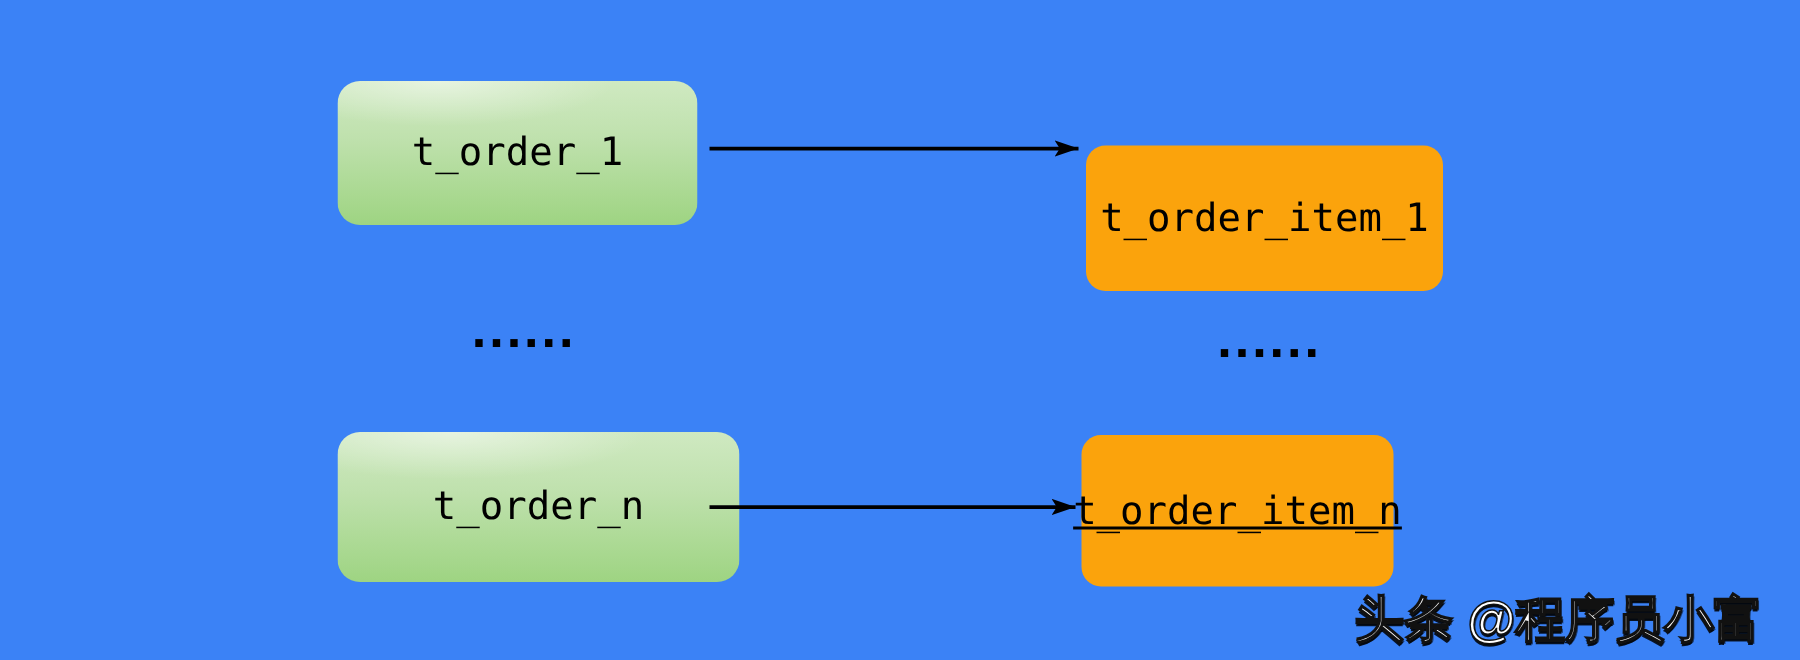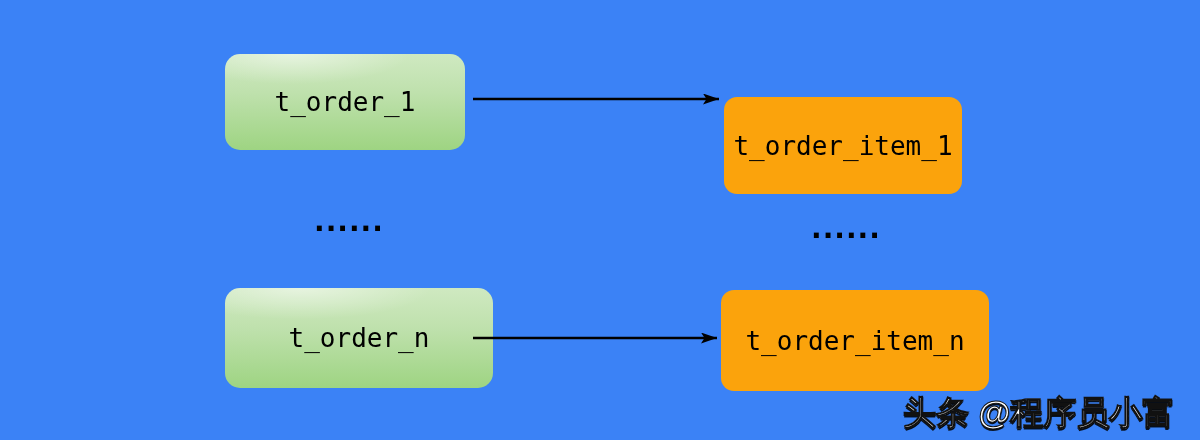--- a/index.html
+++ b/index.html
@@ -33,21 +33,21 @@
   }
 
   .node.orange {
     background: #fba30c;
     border-radius: 13px;
   }
 
   .green-1  { left: 225px; top: 54px;  width: 240px; height: 96px;  }
   .orange-1 { left: 724px; top: 53px;  width: 238px; height: 97px; margin-top: 44px;  }
   .green-n  { left: 225px; top: 288px; width: 268px; height: 100px; }
-  .orange-n { left: 721px; top: 290px; width: 268px; height: 101px; }
+  .orange-n { left: 721px; top: 290px; width: 208px; height: 101px; text-decoration: underline; }
 
   .arrows {
     position: absolute;
     left: 0; top: 0;
     width: 1200px; height: 440px;
     pointer-events: none;
   }
 
   .ellipsis {
     position: absolute;

